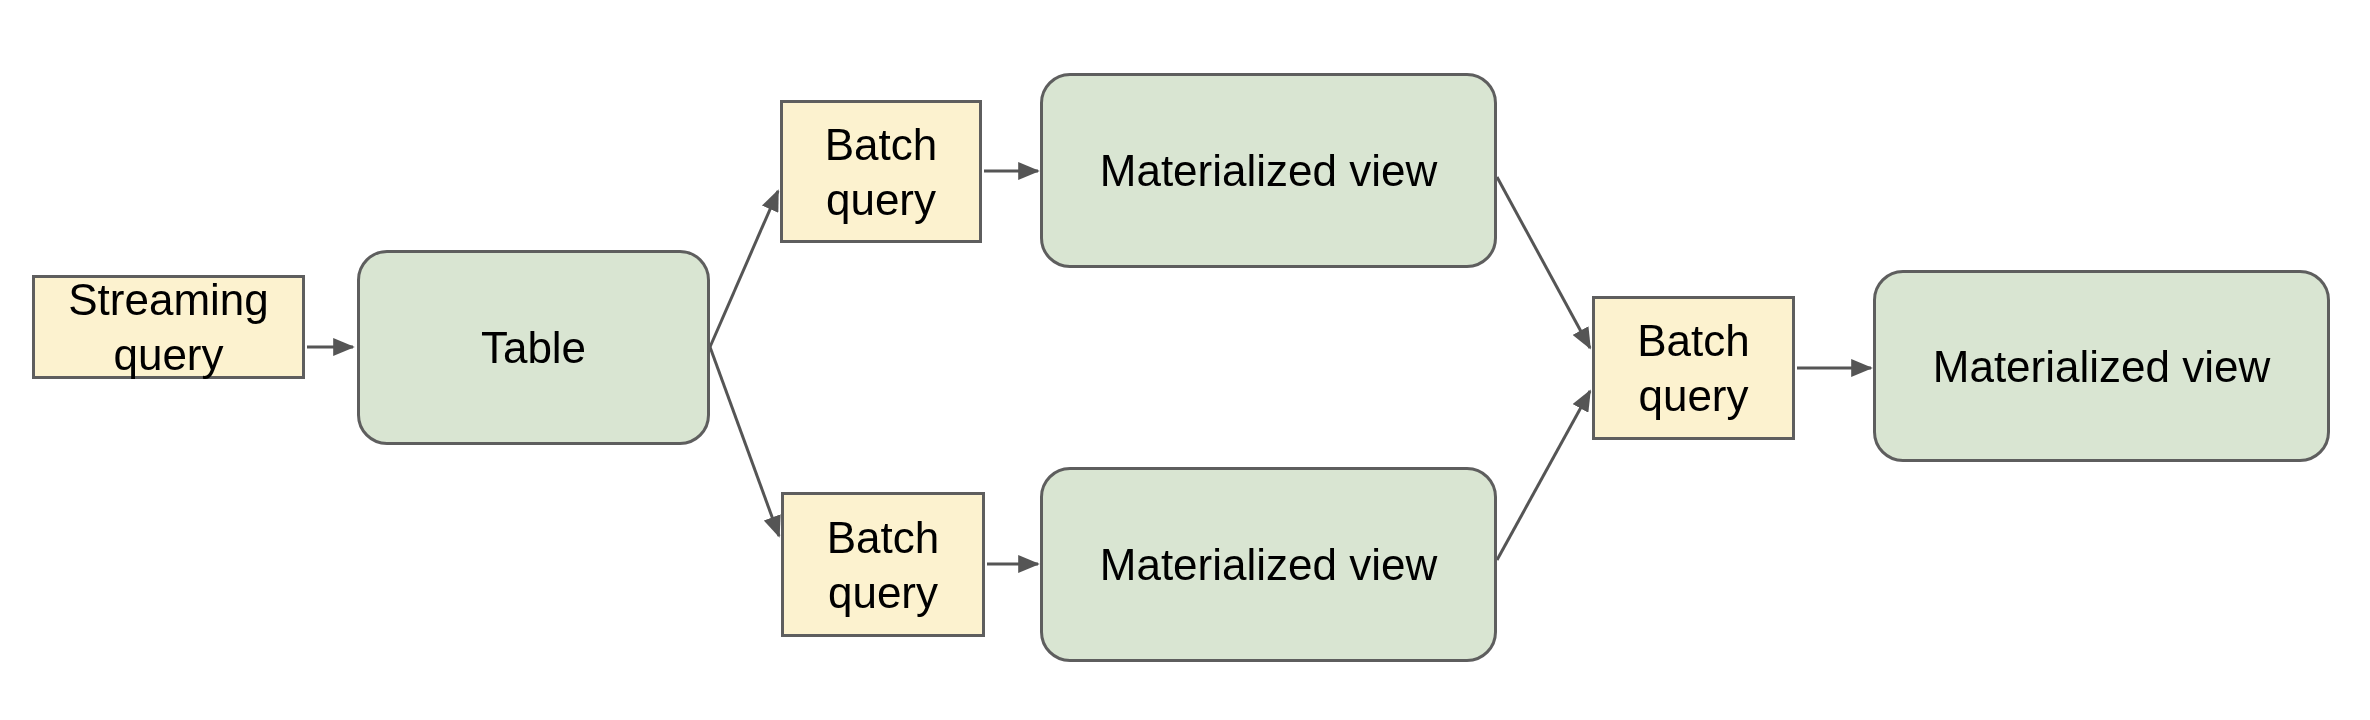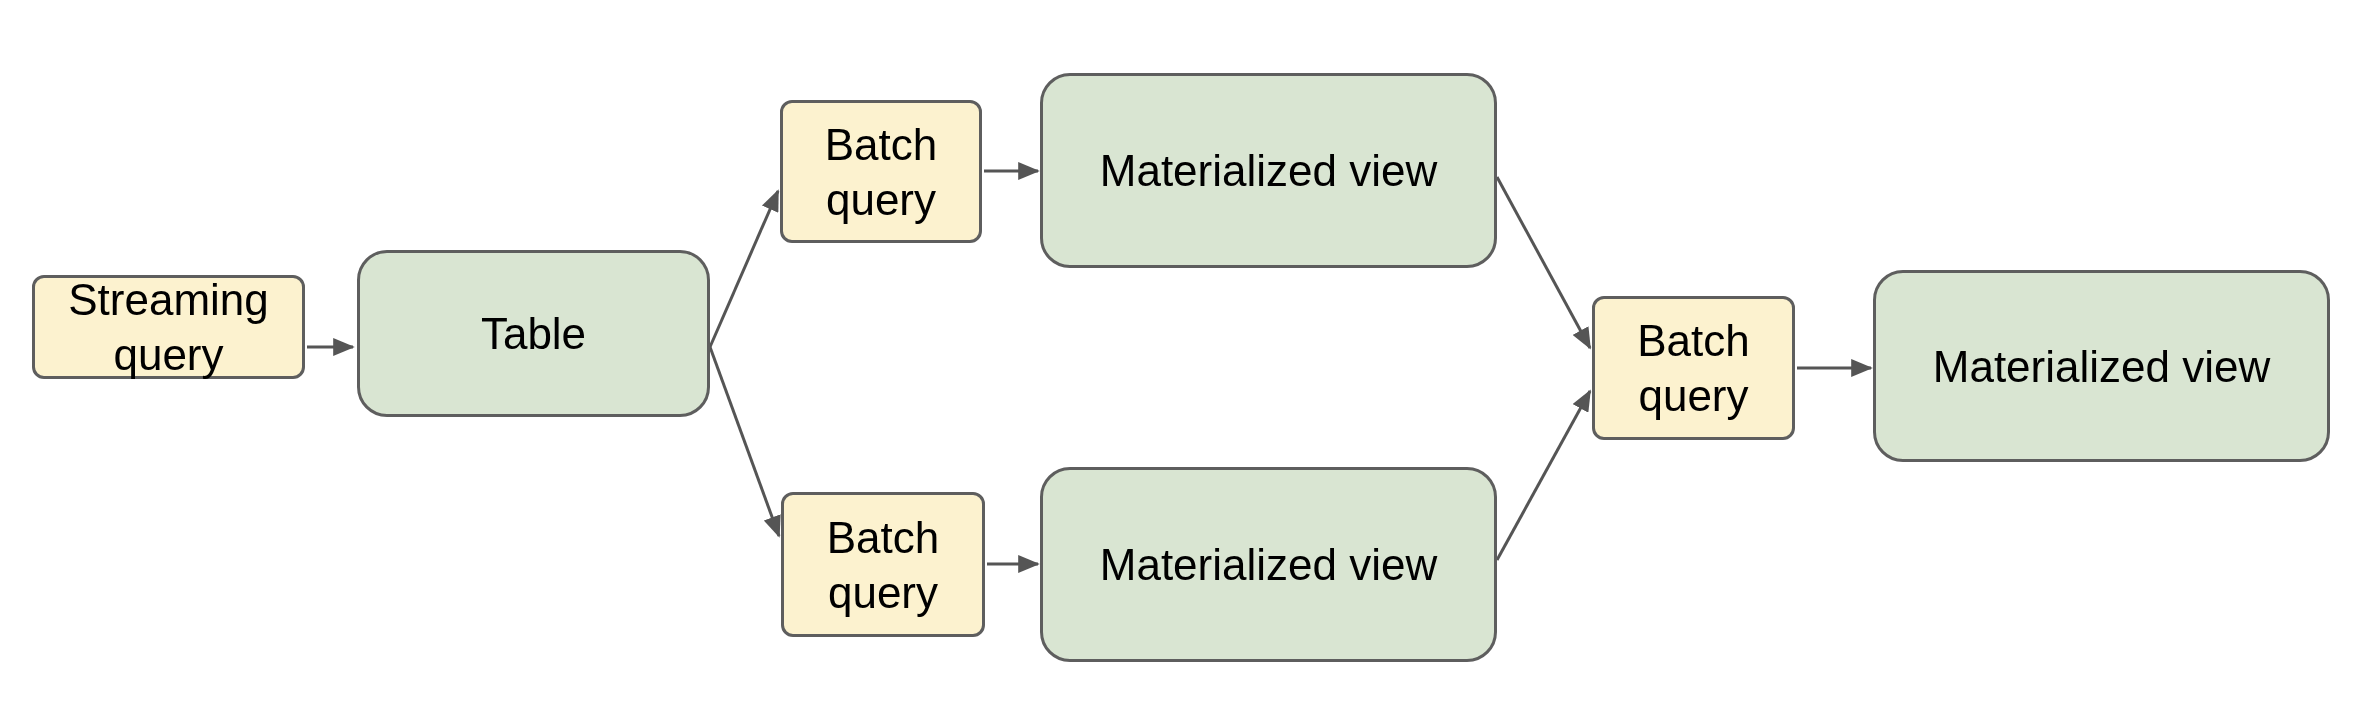--- a/index.html
+++ b/index.html
@@ -45,29 +45,29 @@
     justify-content: center;
     text-align: center;
     border: 3px solid var(--node-border);
     color: var(--text);
     font-size: 44px;
     line-height: 1.25;
     padding: 4px 10px;
   }
   .kind-query {
     background: var(--query-fill);
-    border-radius: 12px;
+    border-radius: 0;
     justify-content: flex-end;
   }
   .kind-dataset {
     background: var(--dataset-fill);
     border-radius: 30px;
   }
   #n-streaming-query { left: 32px;   top: 275px; width: 273px; height: 104px; }
-  #n-table           { left: 357px;  top: 250px; width: 353px; height: 167px; }
+  #n-table           { left: 357px;  top: 250px; width: 353px; height: 195px; }
   #n-batch-top       { left: 780px;  top: 100px; width: 202px; height: 143px; }
   #n-mv-top          { left: 1040px; top: 73px;  width: 457px; height: 195px; }
   #n-batch-bottom    { left: 781px;  top: 492px; width: 204px; height: 145px; }
   #n-mv-bottom       { left: 1040px; top: 467px; width: 457px; height: 195px; }
   #n-batch-right     { left: 1592px; top: 296px; width: 203px; height: 144px; }
   #n-mv-final        { left: 1873px; top: 270px; width: 457px; height: 192px; }
 </style>
 </head>
 <body>
 

